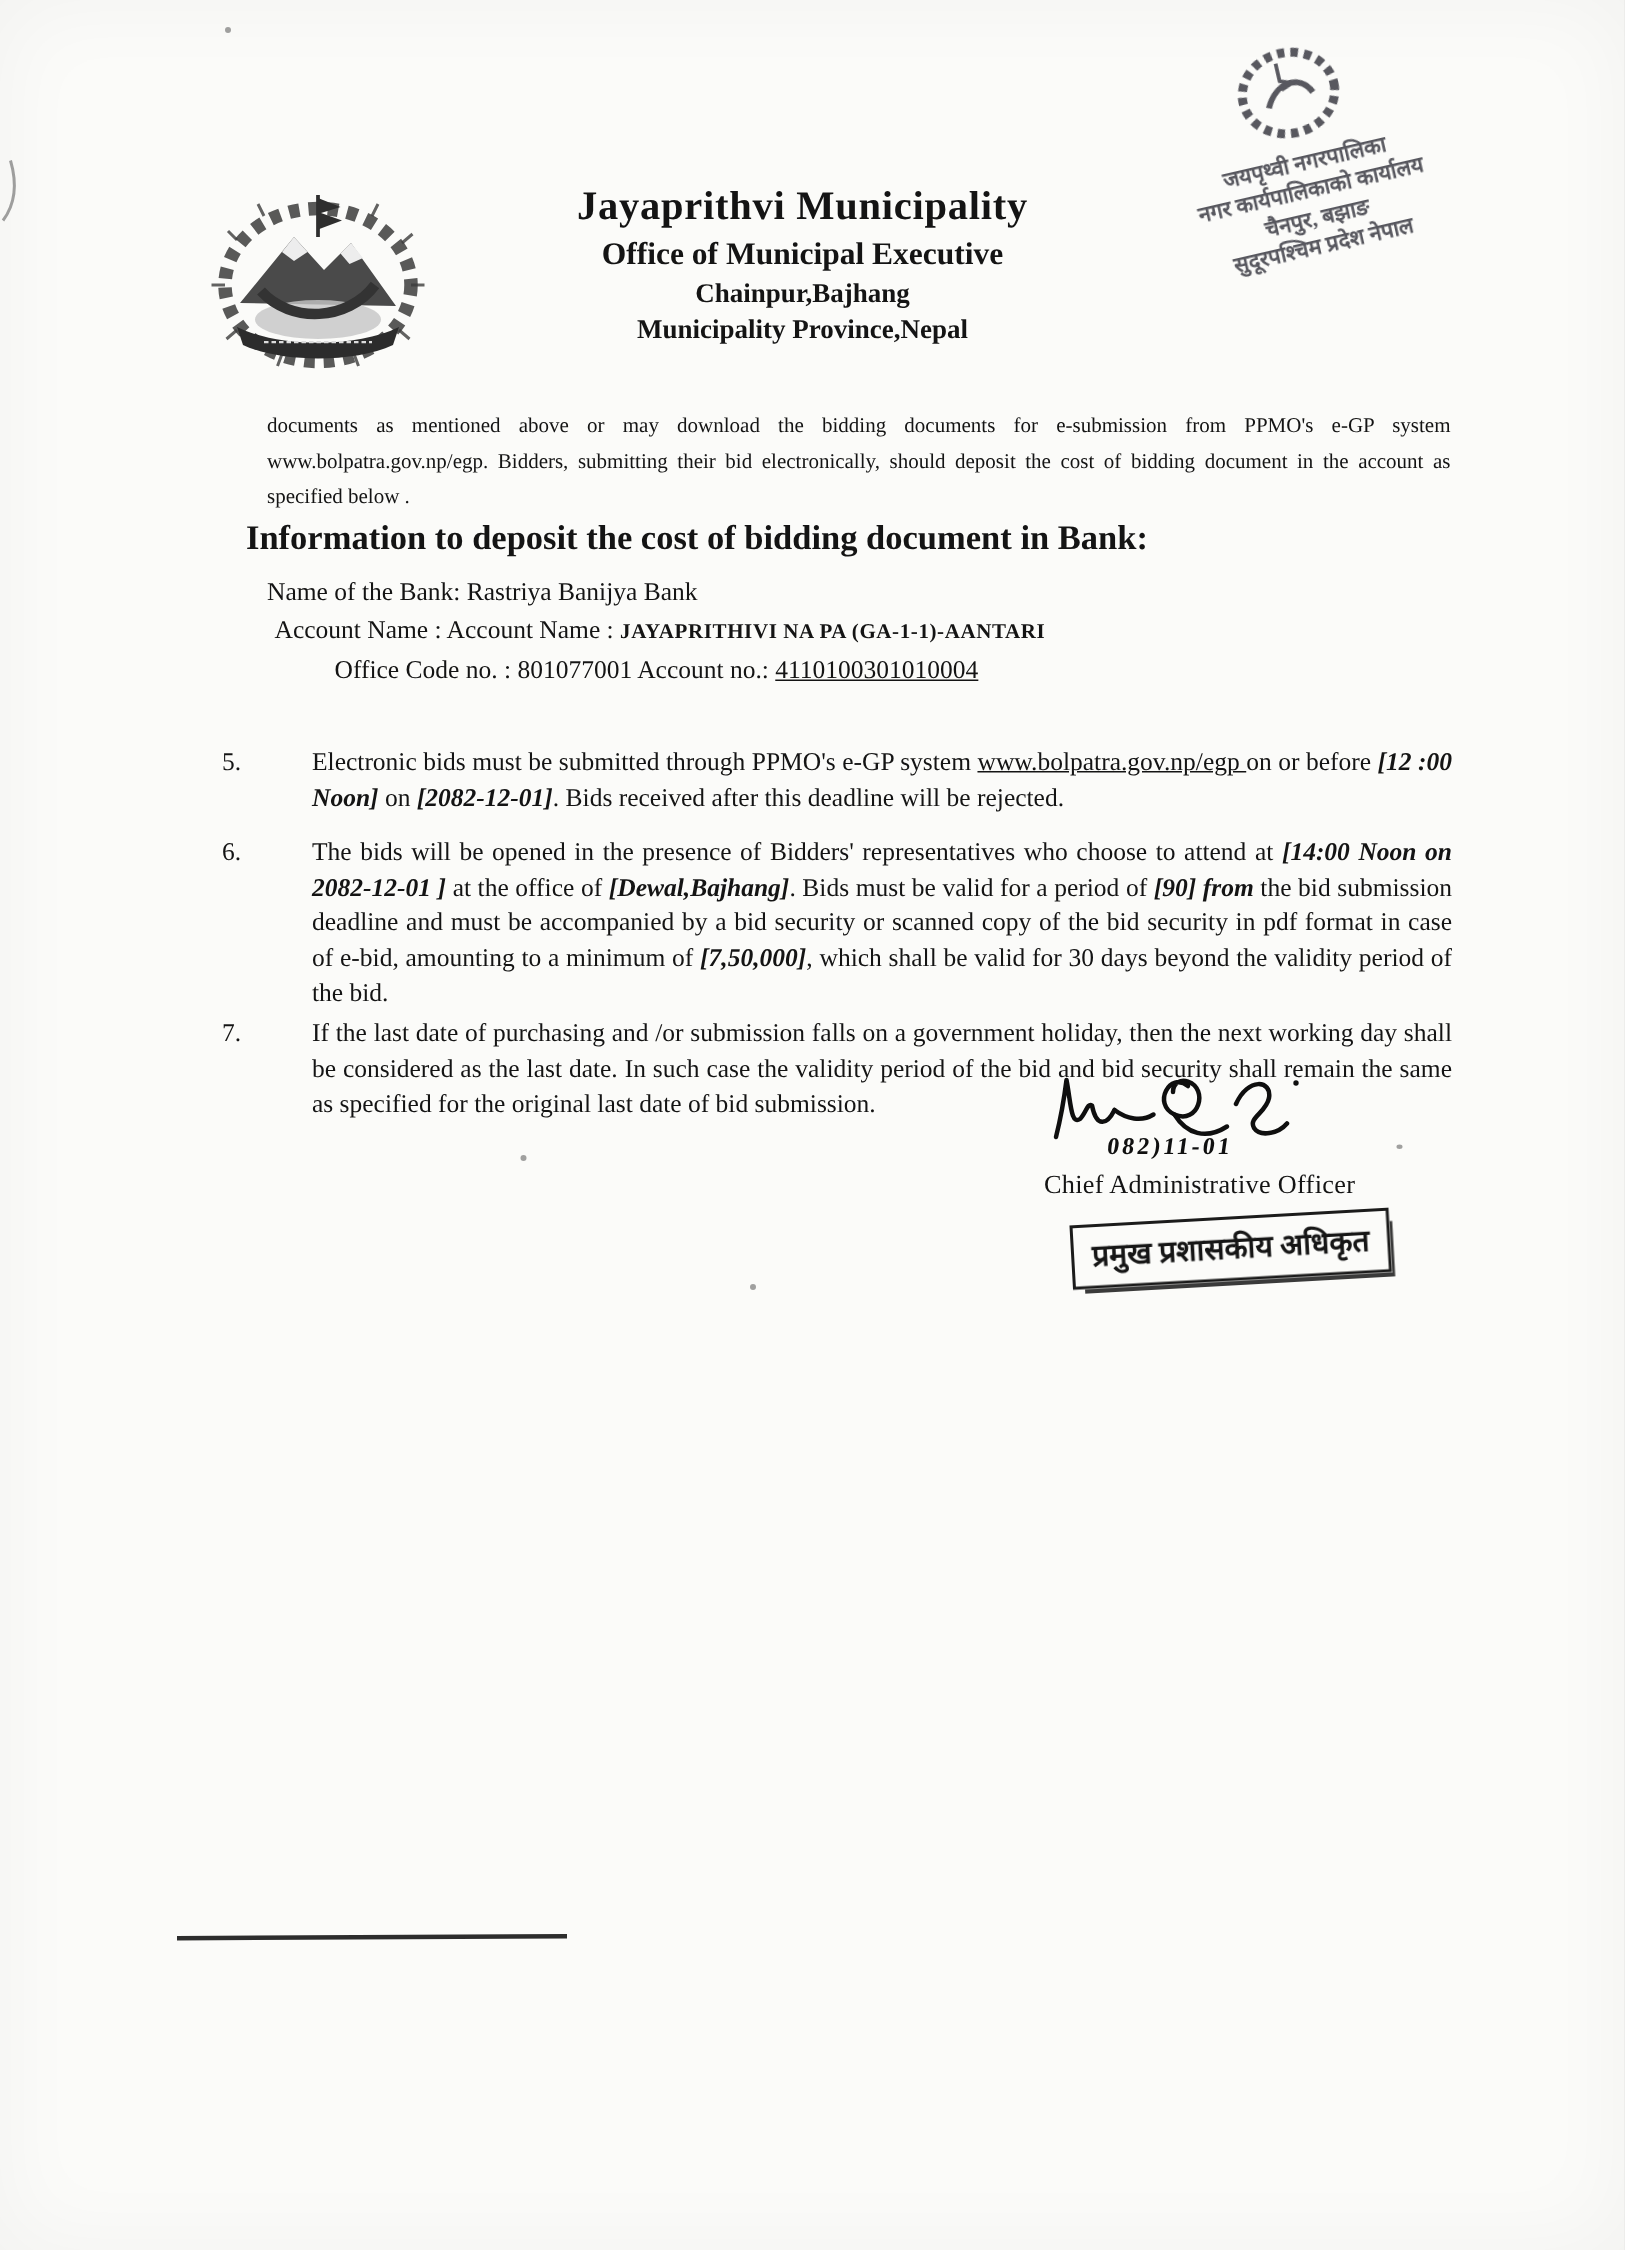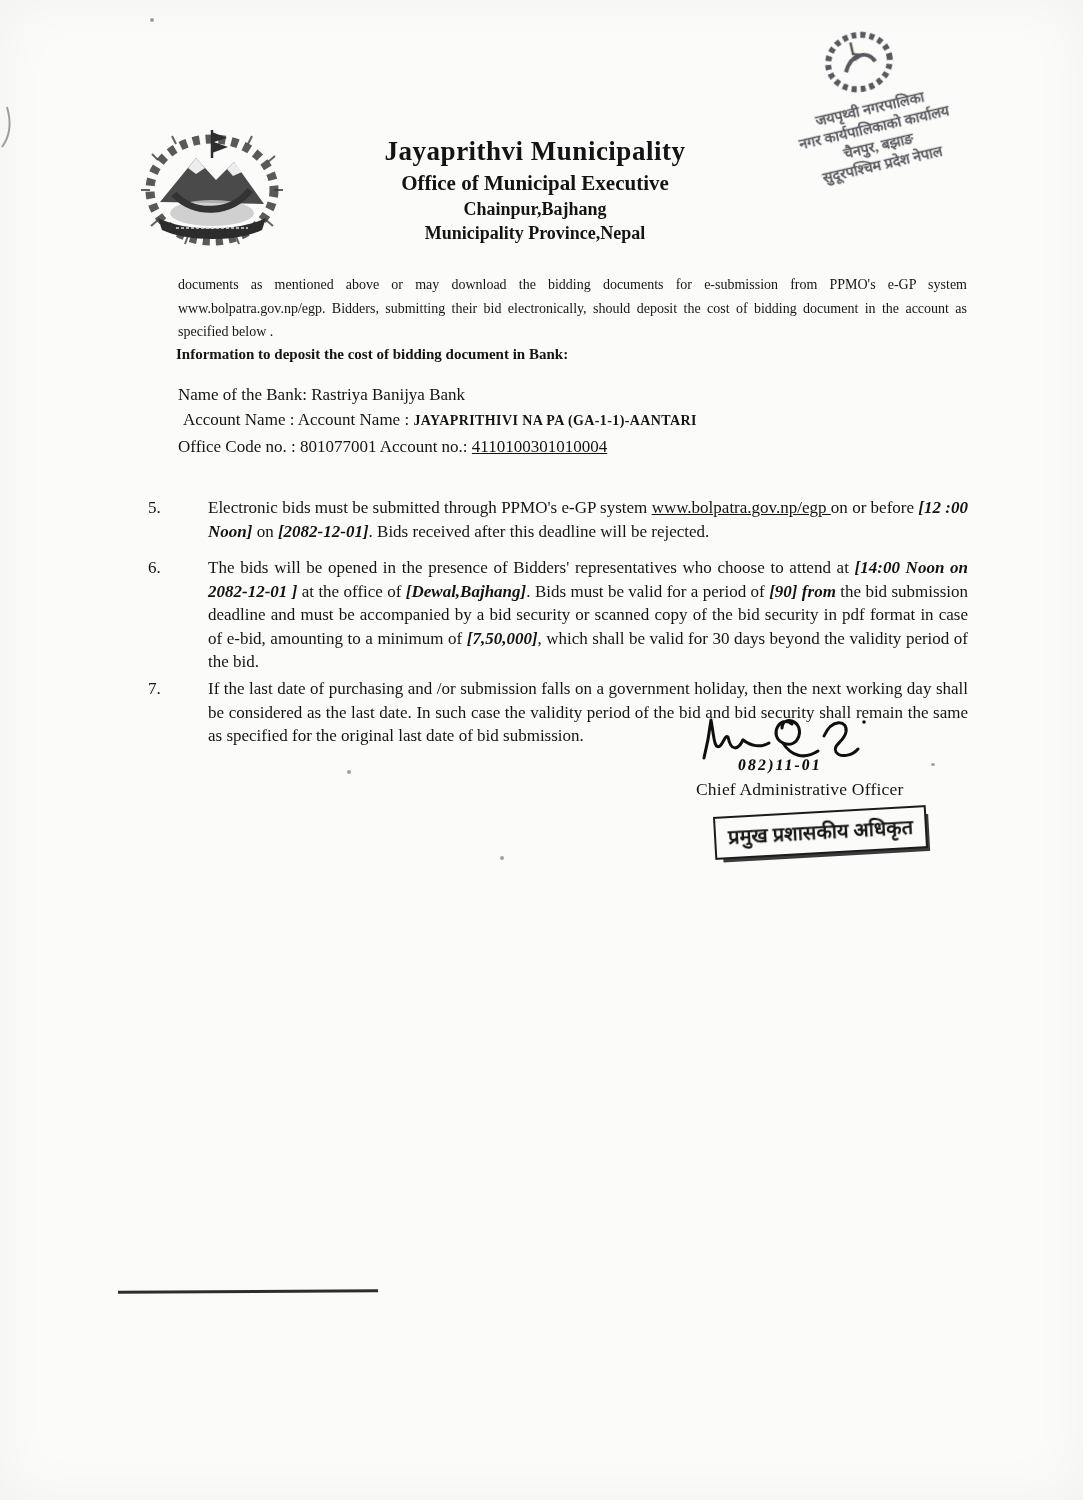--- a/index.html
+++ b/index.html
@@ -9,47 +9,47 @@
     margin:0 auto;
     background:#fbfbf9;
     box-shadow:inset 0 0 60px rgba(0,0,0,0.04);
     font-family:"Liberation Serif", serif;
     color:#141414;
     overflow:hidden;
   }
   
   .logo{position:absolute;left:136px;top:124px;width:152px;height:124px;}
   .header-text{
-    position:absolute;left:320px;top:136px;width:430px;
+    position:absolute;left:320px;top:122px;width:430px;
     text-align:center;line-height:1.15;
   }
   .muni-name{font-size:27px;font-weight:bold;letter-spacing:.5px;}
   .office-name{font-size:21px;font-weight:bold;margin-top:4px;}
   .addr1{font-size:18px;font-weight:600;margin-top:4px;}
   .addr2{font-size:18px;font-weight:600;margin-top:3px;}
   
   .round-stamp{
     position:absolute;left:742px;top:26px;width:252px;
     transform:rotate(-13deg);
     text-align:center;color:#4b4b53;
     filter:blur(.3px);opacity:.92;
   }
   .round-stamp .stamp-lines{font-size:14.5px;font-weight:bold;line-height:19px;}
   .stamp-emblem{width:84px;height:74px;margin:0 auto;display:block;}
   
   .para{position:absolute;text-align:justify;font-size:14px;line-height:23.5px;}
   .intro{left:178px;top:259px;width:789px;}
   .bank-heading{
-    position:absolute;left:176px;top:346px;
-    font-size:15px;font-weight:bold;
+    position:absolute;left:164px;top:346px;
+    font-size:23px;font-weight:bold;
   }
   .bank-line{position:absolute;left:178px;font-size:17px;white-space:nowrap;}
   .bl1{top:385px;}
   .bl2{top:410px;padding-left:5px;}
-  .bl3{top:437px;}
+  .bl3{top:437px;margin-left:45px;}
   .bl4{top:462px;}
   .item{position:absolute;left:148px;width:820px;display:flex;}
   .item-num{width:32px;flex:none;font-size:17px;line-height:23.5px;}
   .item-text{flex:1;text-align:justify;font-size:17px;line-height:23.5px;margin-left:28px;}
   .it5{top:496px;}
   .it6{top:556px;}
   .it7{top:677px;}
   
   .seg-n{}
   .seg-bi{font-weight:bold;font-style:italic;}

